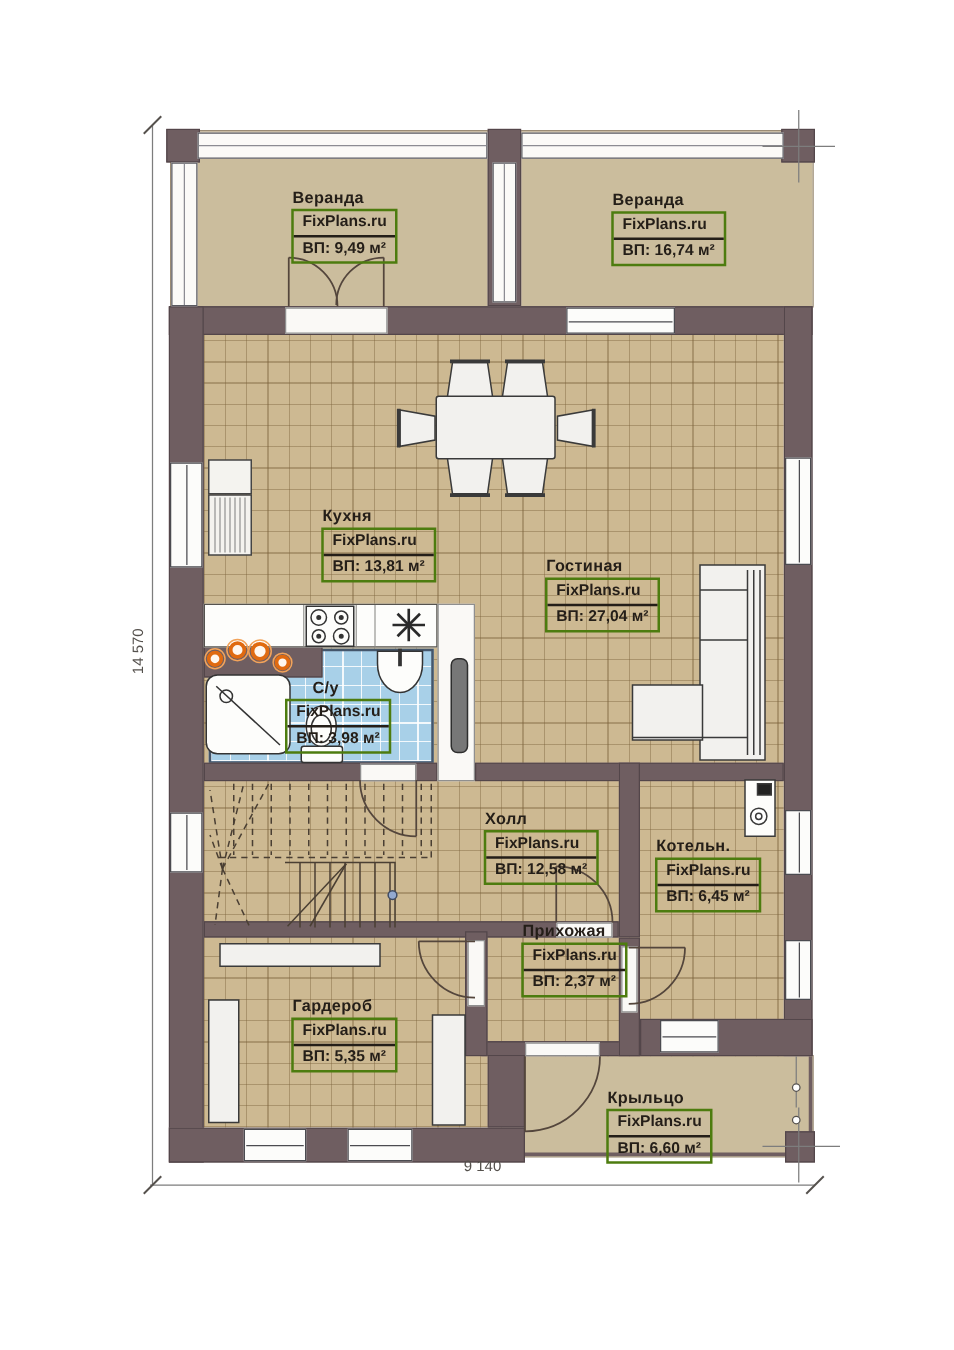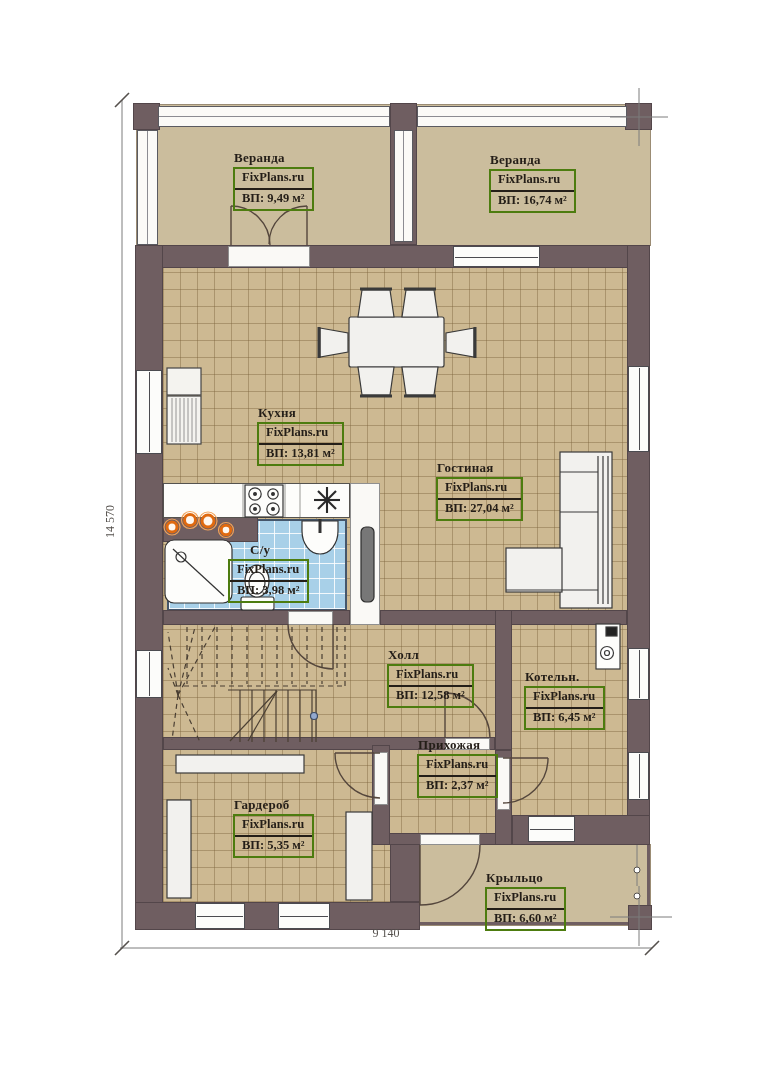--- a/index.html
+++ b/index.html
@@ -1,17 +1,17 @@
 <!DOCTYPE html>
 <html><head>
 <meta charset="utf-8">
 <style>
   html,body{margin:0;padding:0;background:#ffffff;}
   .stage{position:relative;width:677px;height:1080px;background:#fff;overflow:hidden;
-         font-family:Liberation Serif, serif;}
+         font-family:Liberation Sans, sans-serif;}
   
   .floor-tan{position:absolute;background:#cbbd9d;outline:1px solid #9b8c74;z-index:1;}
   .floor-tile{position:absolute;z-index:1;background-color:#cdb992;
     background-image:
       repeating-linear-gradient(0deg, rgba(122,97,58,.42) 0 1px, transparent 1px 17px),
       repeating-linear-gradient(90deg, rgba(122,97,58,.42) 0 1px, transparent 1px 17px);}
   .floor-blue{position:absolute;z-index:1;background-color:#a8d0e8;border:2px solid #44566b;box-sizing:border-box;
     background-image:
       repeating-linear-gradient(0deg, rgba(255,255,255,.85) 0 1px, transparent 1px 15px),
       repeating-linear-gradient(90deg, rgba(255,255,255,.85) 0 1px, transparent 1px 15px);}
@@ -267,21 +267,21 @@
   </div>
 
   <div class="room-label" style="left:221px;top:406px;padding-left:36px;">
     <div class="room-name">Кухня</div>
     <div class="label-box">
       <div class="wm-row">FixPlans.ru</div>
       <div class="area-row">ВП: 13,81 м²</div>
     </div>
   </div>
 
-  <div class="room-label" style="left:436px;top:446px;margin-top:15px;">
+  <div class="room-label" style="left:436px;top:446px;">
     <div class="room-name">Гостиная</div>
     <div class="label-box">
       <div class="wm-row">FixPlans.ru</div>
       <div class="area-row">ВП: 27,04 м²</div>
     </div>
   </div>
 
   <div class="room-label" style="left:228px;top:531px;margin-top:12px;--ni:22px;">
     <div class="room-name">С/у</div>
     <div class="label-box">

